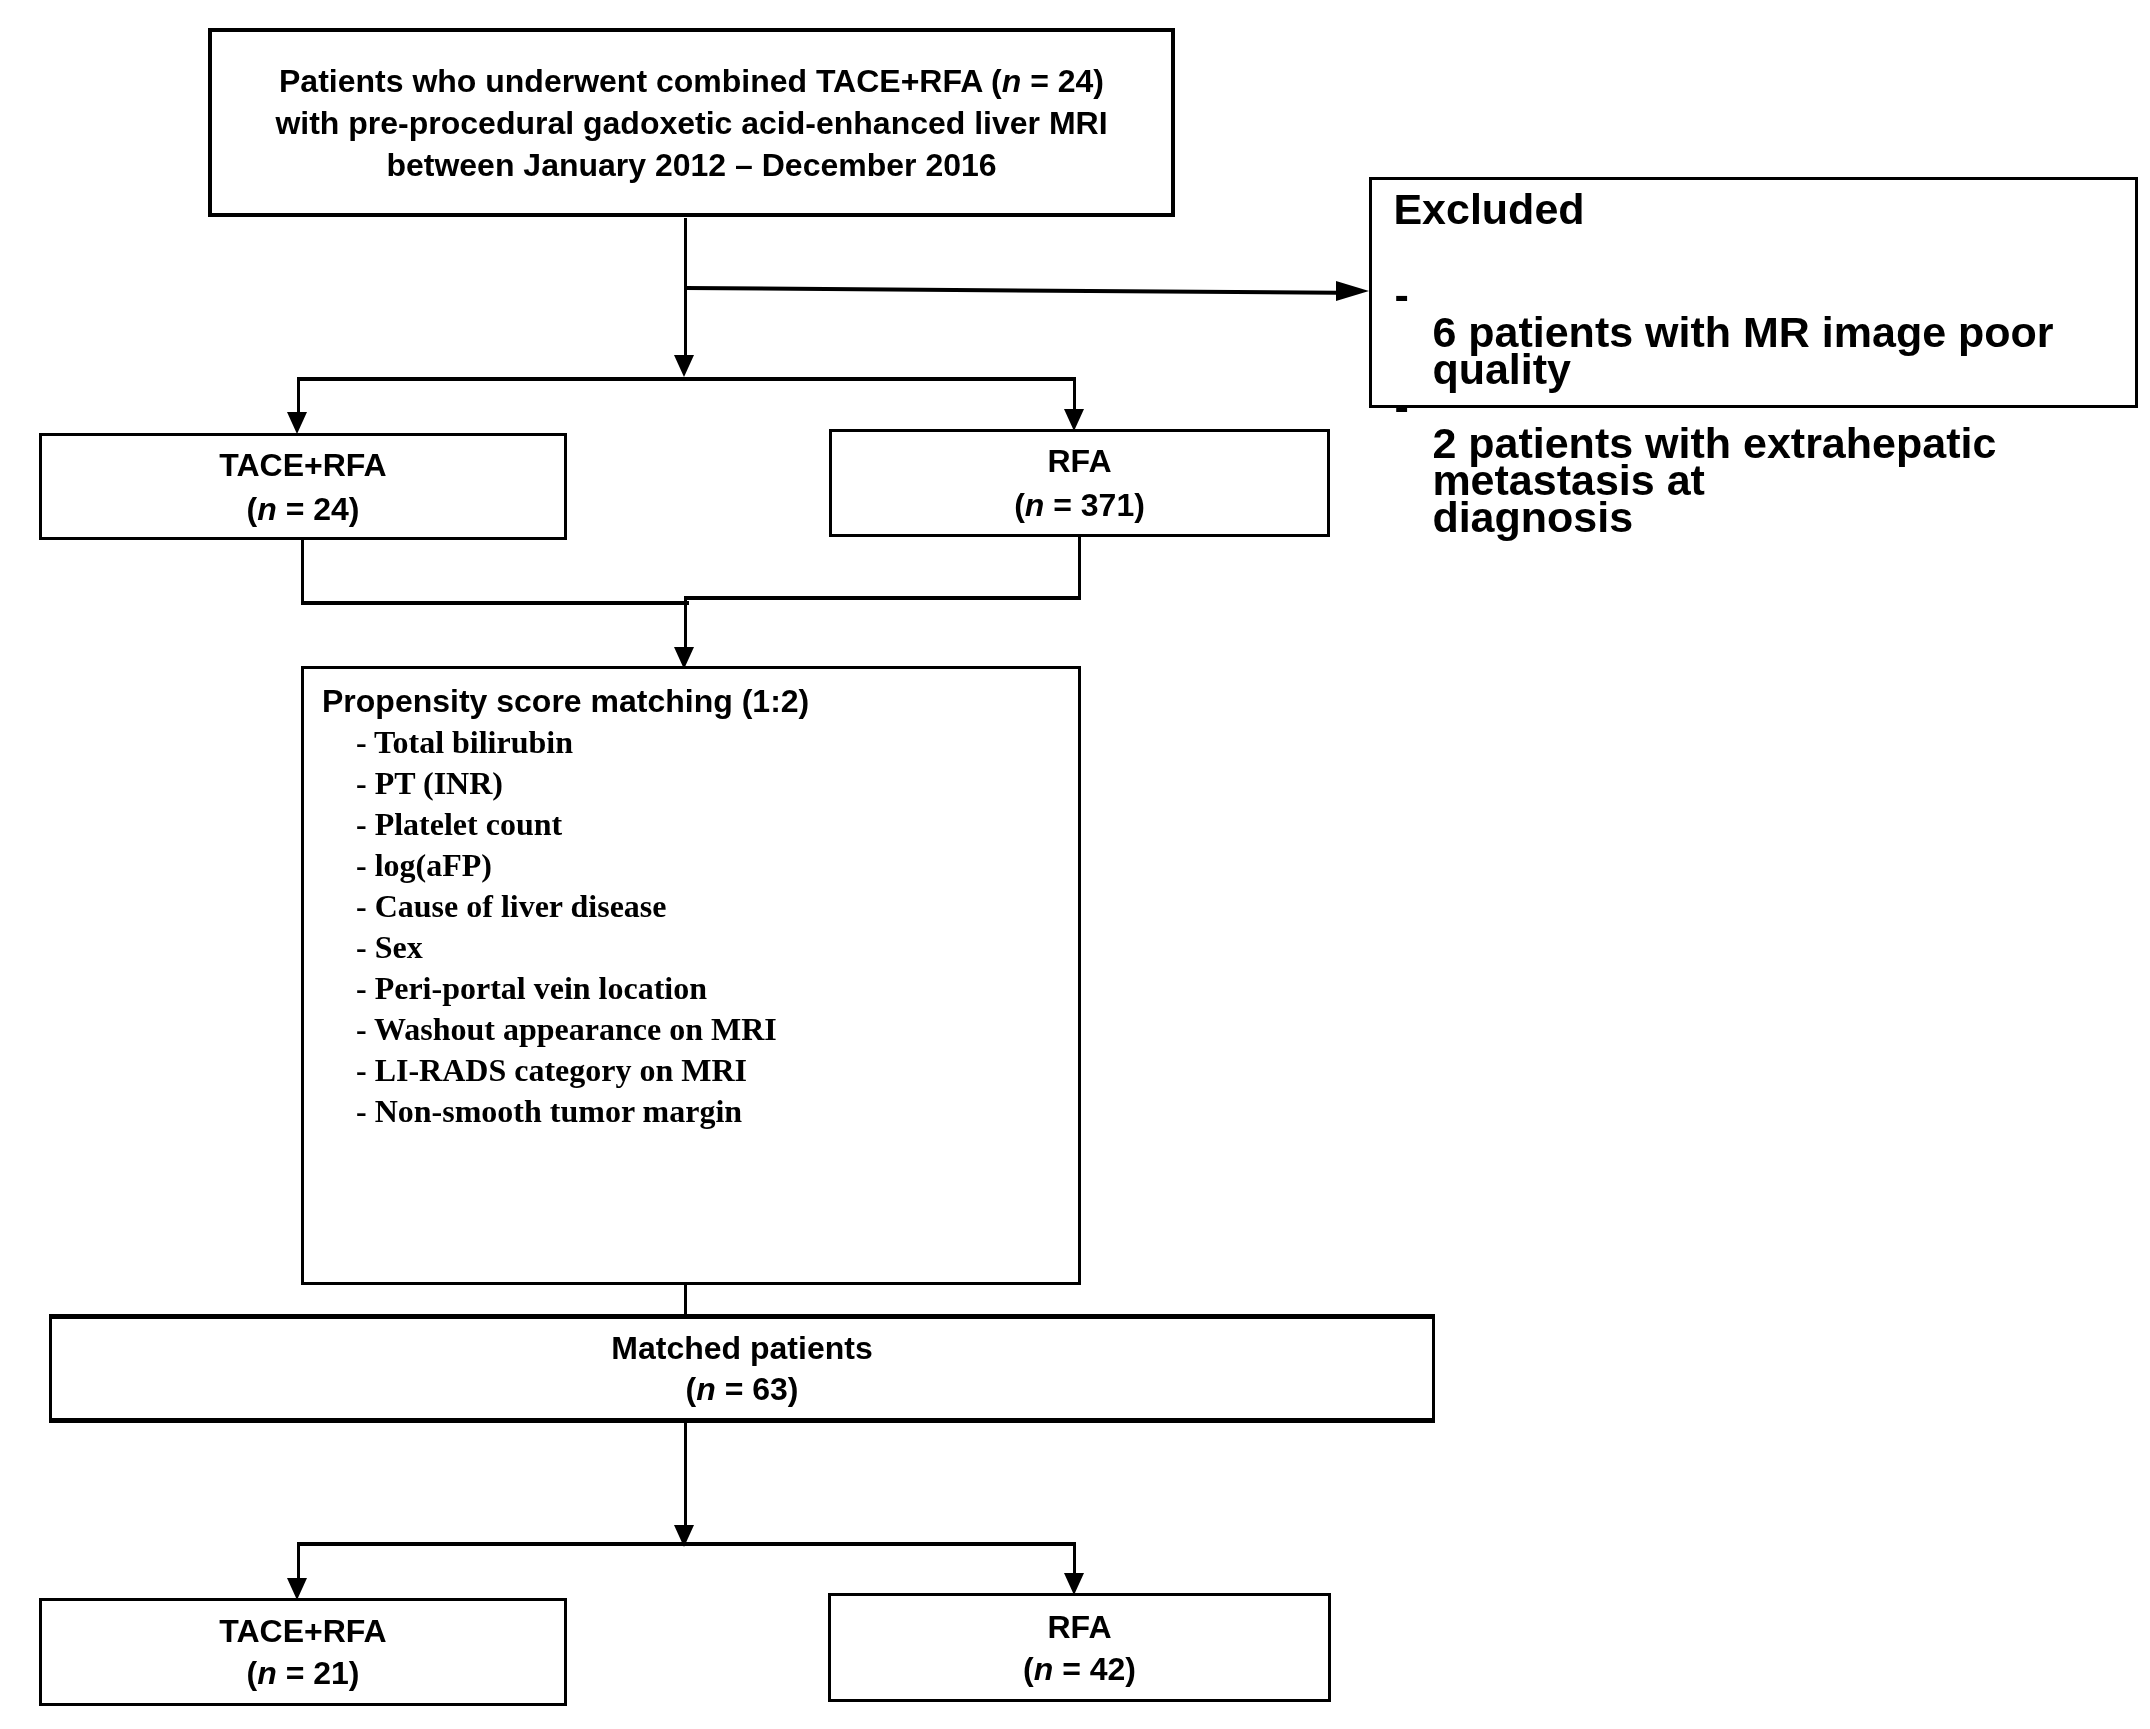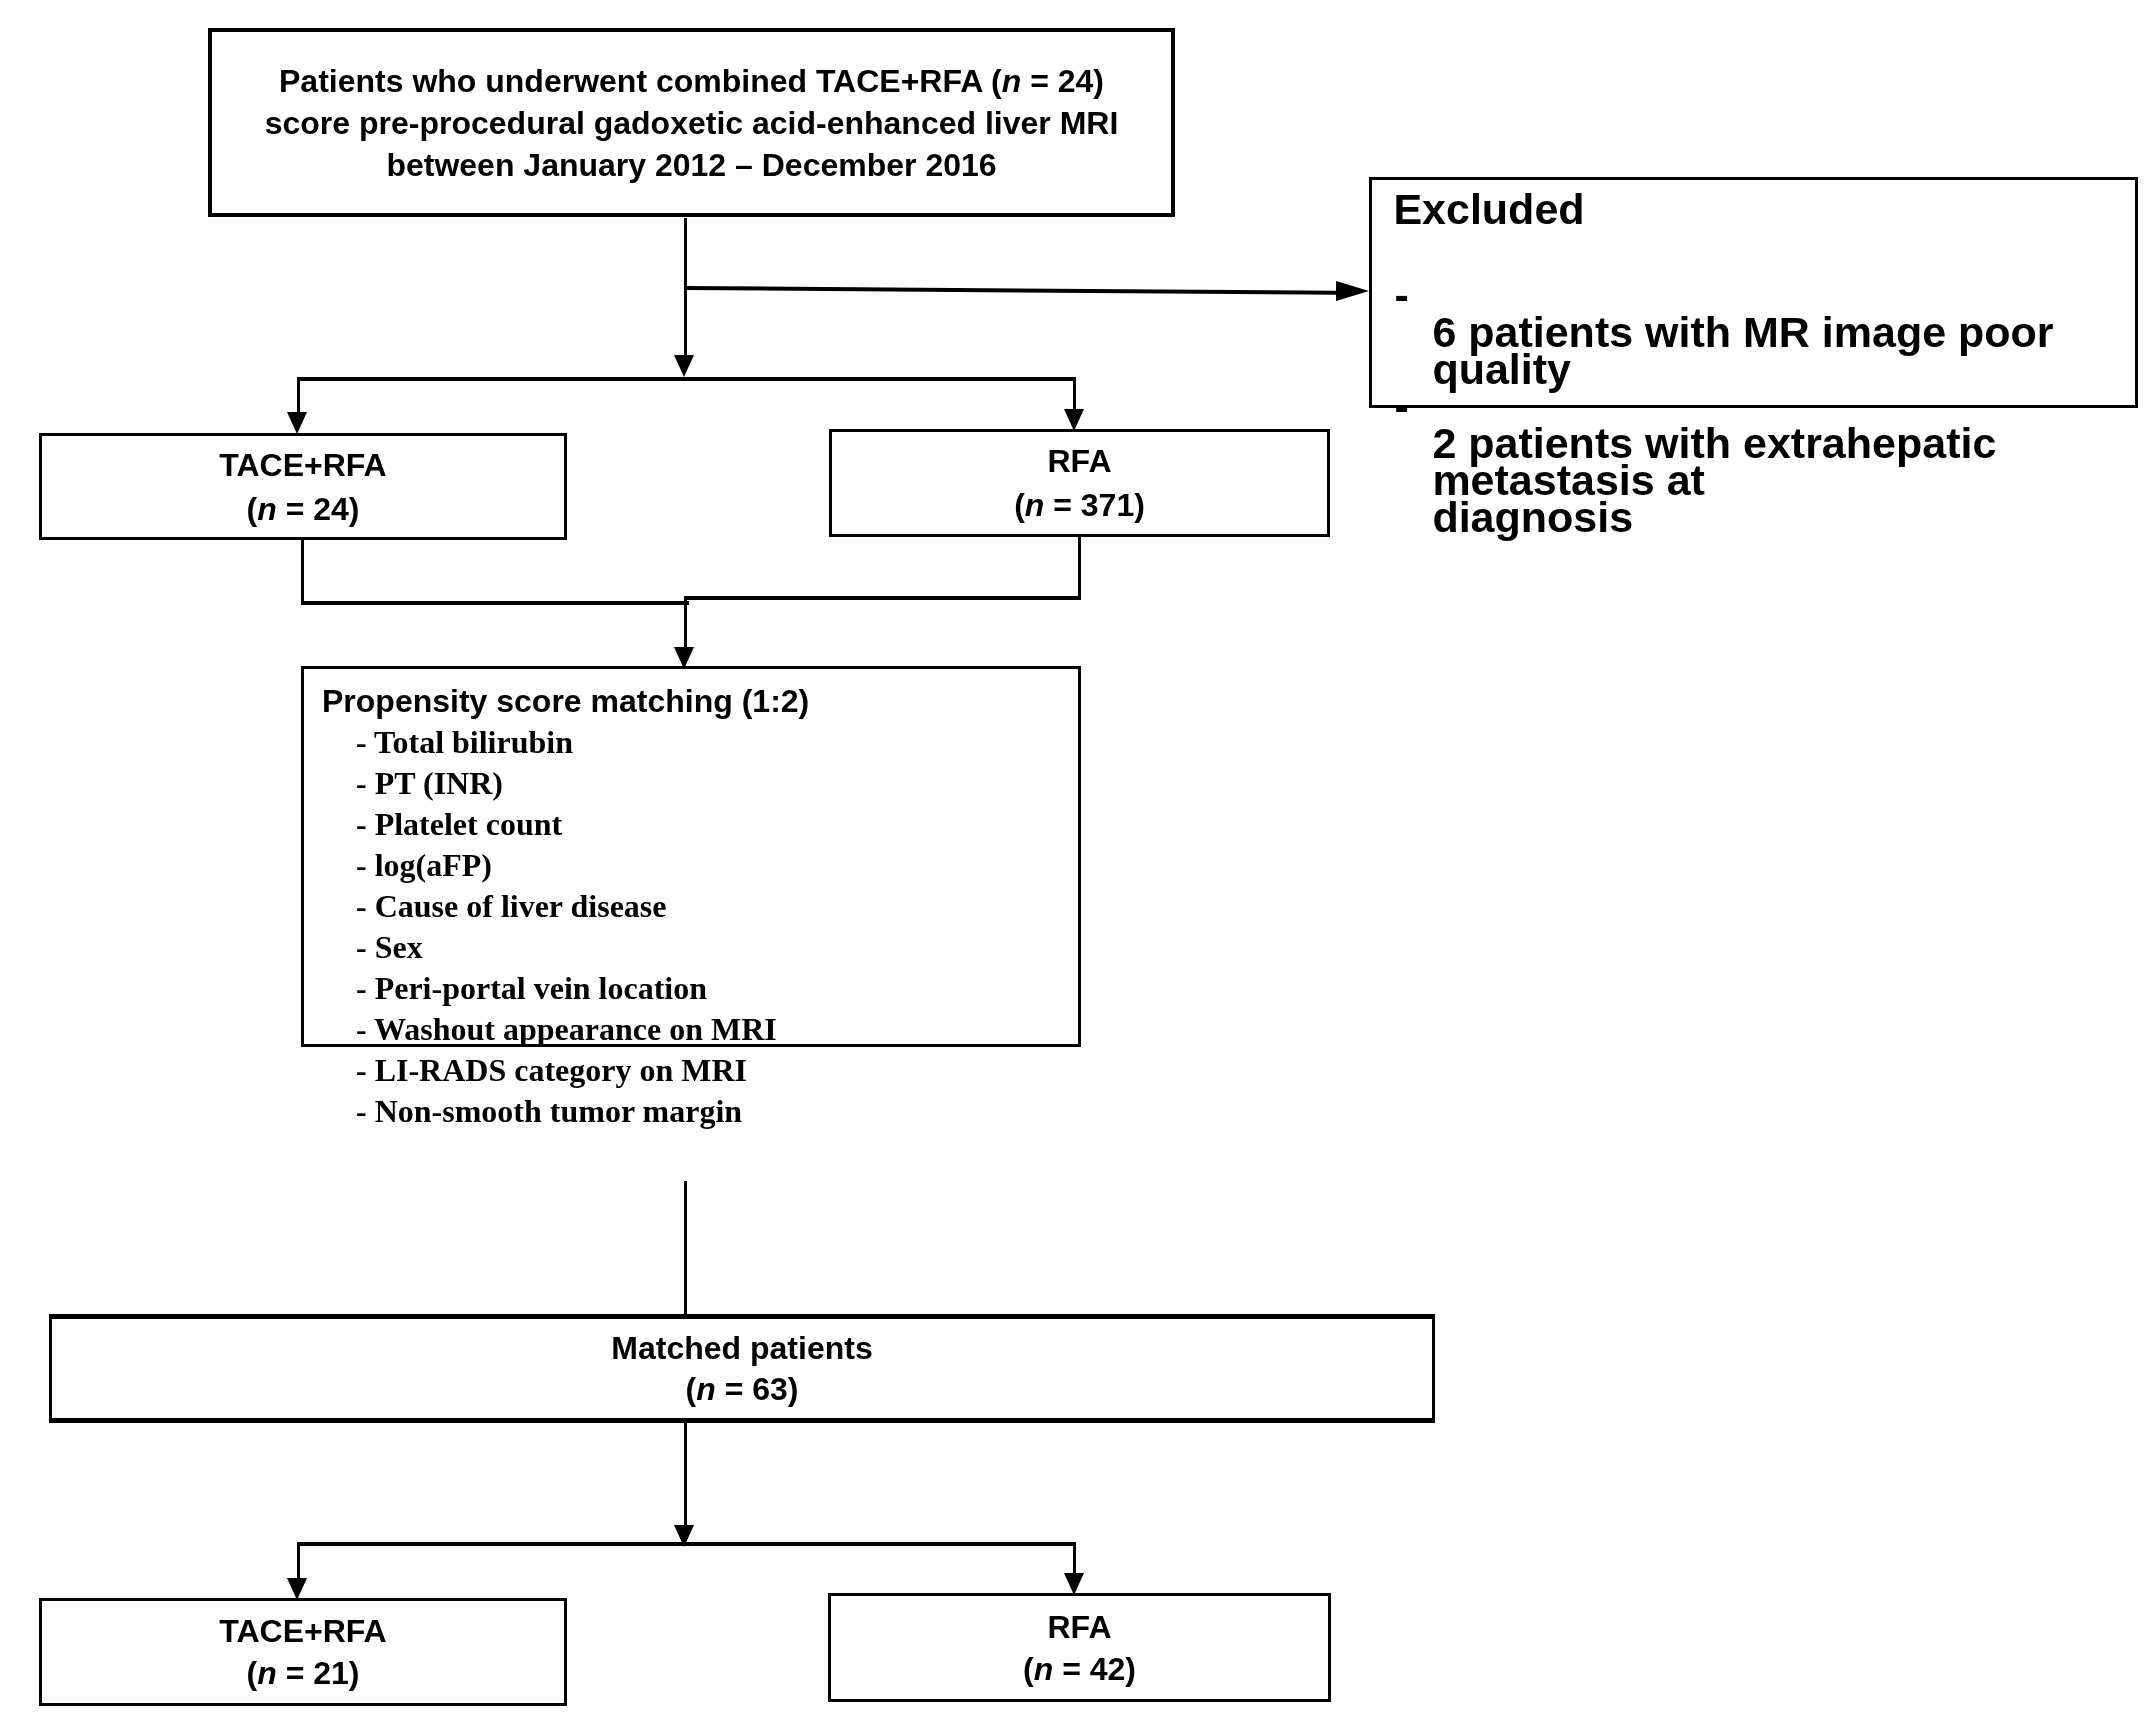--- a/index.html
+++ b/index.html
@@ -90,21 +90,21 @@
   <div class="vline" style="left:684px;top:1423px;height:106px;"></div>
   <div class="arrow-down" style="left:674px;top:1525px;"></div>
   <div class="hline" style="left:298px;top:1542px;width:776px;"></div>
   <div class="vline" style="left:297px;top:1542px;height:40px;"></div>
   <div class="arrow-down" style="left:287px;top:1578px;"></div>
   <div class="vline" style="left:1073px;top:1542px;height:34px;"></div>
   <div class="arrow-down" style="left:1064px;top:1573px;"></div>
 
   <div class="box top-box centered" style="left:208px;top:28px;width:967px;height:189px;">
     <div class="tline"><span>Patients who underwent combined TACE+RFA (</span><span class="it">n</span><span> = 24)</span></div>
-    <div class="tline">score pre-procedural gadoxetic acid-enhanced liver MRI</div>
+    <div class="tline">with pre-procedural gadoxetic acid-enhanced liver MRI</div>
     <div class="tline">between January 2012 – December 2016</div>
   </div>
 
   <div class="box" style="left:1369px;top:177px;width:769px;height:231px;">
     <div class="excl-inner">
       <div class="excl-title">Excluded</div>
       <div class="excl-list">
         <div class="excl-item">
           <span class="excl-dash">-</span><span>6 patients with MR image poor quality</span>
         </div>
@@ -119,21 +119,21 @@
   <div class="box mid-box centered" style="left:39px;top:433px;width:528px;height:107px;">
     <div class="tline">TACE+RFA</div>
     <div class="tline"><span>(</span><span class="it">n</span><span> = 24)</span></div>
   </div>
 
   <div class="box mid-box centered" style="left:829px;top:429px;width:501px;height:108px;">
     <div class="tline">RFA</div>
     <div class="tline"><span>(</span><span class="it">n</span><span> = 371)</span></div>
   </div>
 
-  <div class="box" style="left:301px;top:666px;width:780px;height:381px;">
+  <div class="box" style="left:301px;top:666px;width:780px;height:619px;">
     <div class="prop-inner">
       <div class="prop-title">Propensity score matching (1:2)</div>
       <div class="prop-item">- Total bilirubin</div>
       <div class="prop-item">- PT (INR)</div>
       <div class="prop-item">- Platelet count</div>
       <div class="prop-item">- log(aFP)</div>
       <div class="prop-item">- Cause of liver disease</div>
       <div class="prop-item">- Sex</div>
       <div class="prop-item">- Peri-portal vein location</div>
       <div class="prop-item">- Washout appearance on MRI</div>

